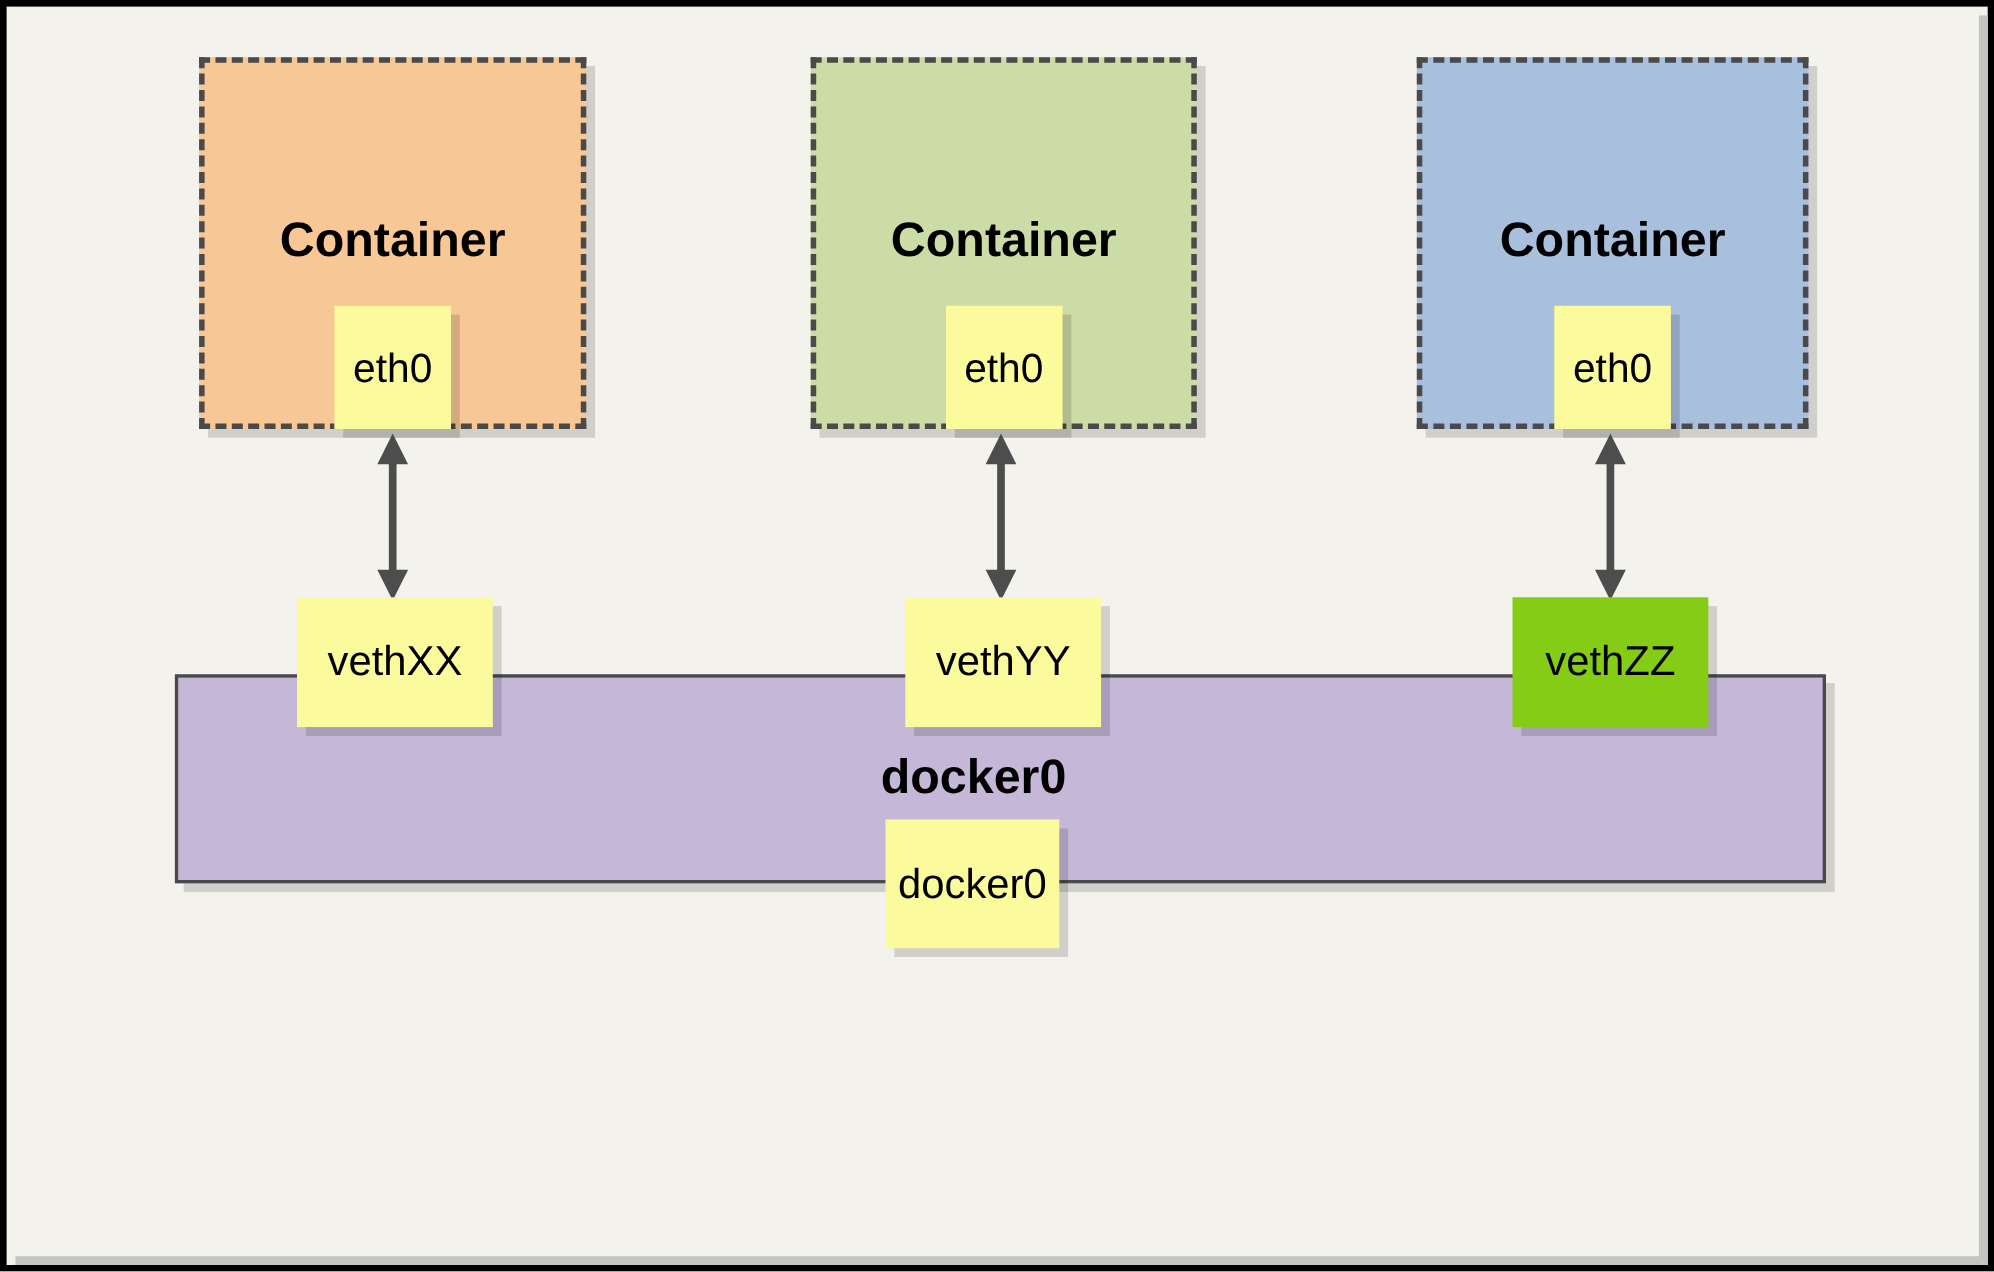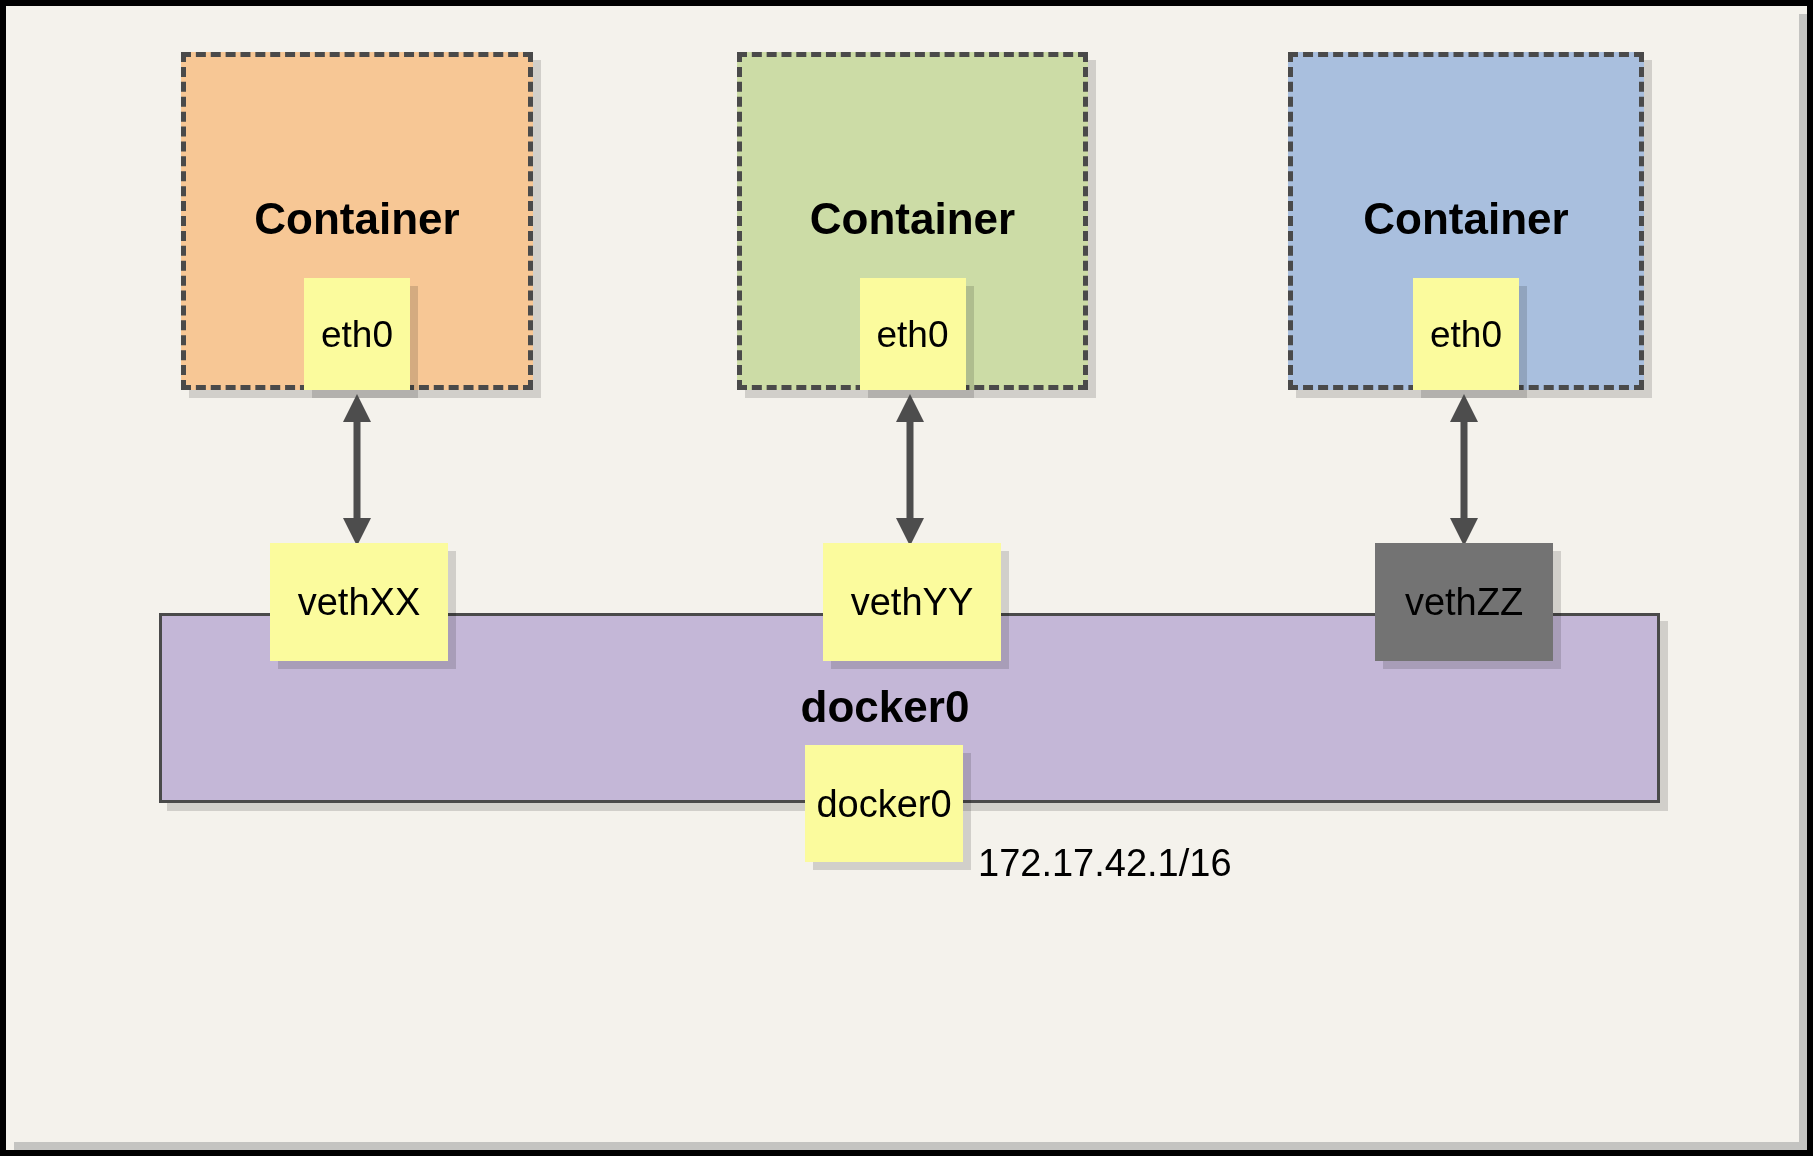--- a/index.html
+++ b/index.html
@@ -179,29 +179,28 @@
     <polygon points="15,0 1,28 29,28" fill="currentColor"></polygon>
     <polygon points="15,152 1,124 29,124" fill="currentColor"></polygon>
   </svg>
 
   <div class="iface-box veth-box veth-1" style="background-color: rgb(251, 251, 157);">
     <span>vethXX</span>
   </div>
   <div class="iface-box veth-box veth-2" style="background-color: rgb(251, 251, 157);">
     <span>vethYY</span>
   </div>
-  <div class="iface-box veth-box veth-3" style="background-color: #737373;">
+  <div class="iface-box veth-box veth-3" style="background-color: #84cc16;">
     <span>vethZZ</span>
   </div>
 
   <div class="bridge-bar" style="background-color: rgb(196, 183, 215);"></div>
   <div class="bridge-label">docker0</div>
 
   <div class="iface-box docker0-box" style="background-color: rgb(251, 251, 157);">
     <span>docker0</span>
   </div>
 
-  <div class="ip-label">172.17.42.1/16</div>
 
 
   <div class="page-shadow-right" style="background-color: rgb(196, 196, 193);"></div>
   <div class="page-shadow-bottom" style="background-color: rgb(196, 196, 193);"></div>
 </div>
 
 </body></html>

